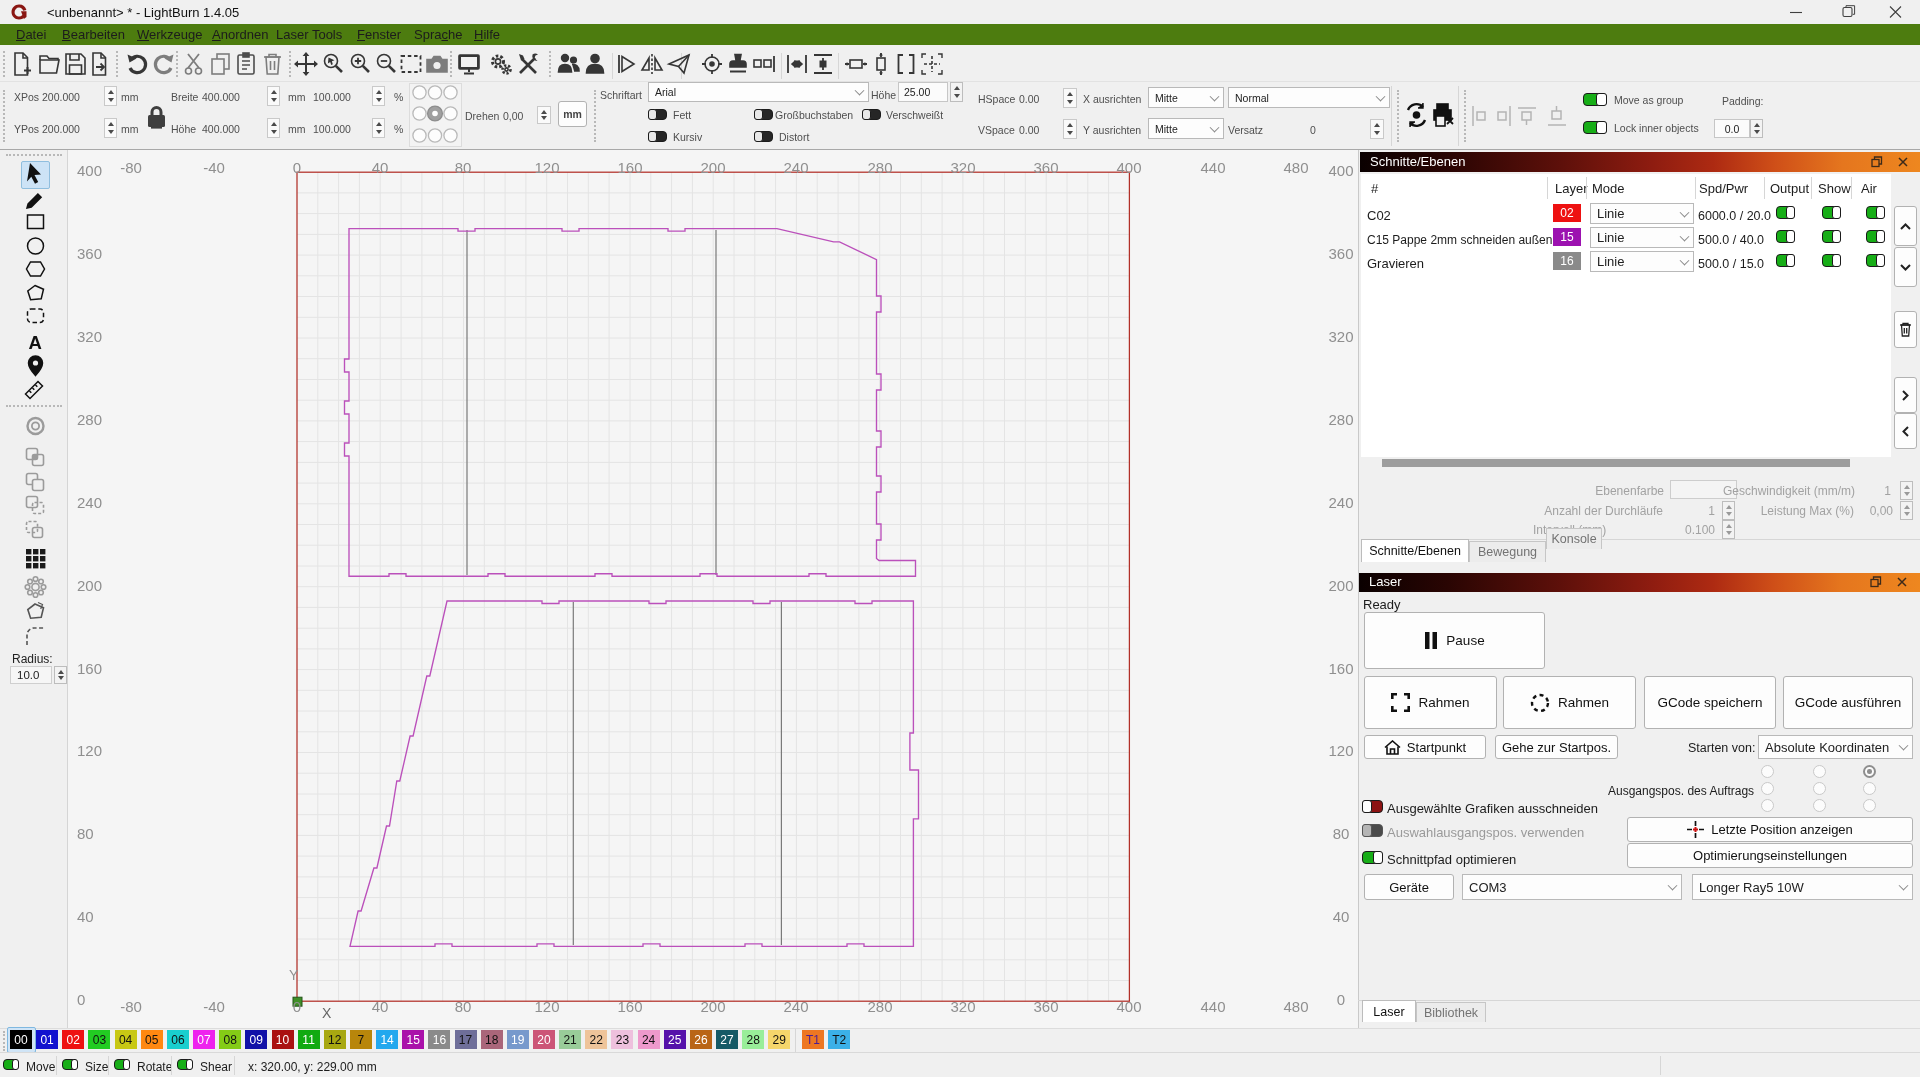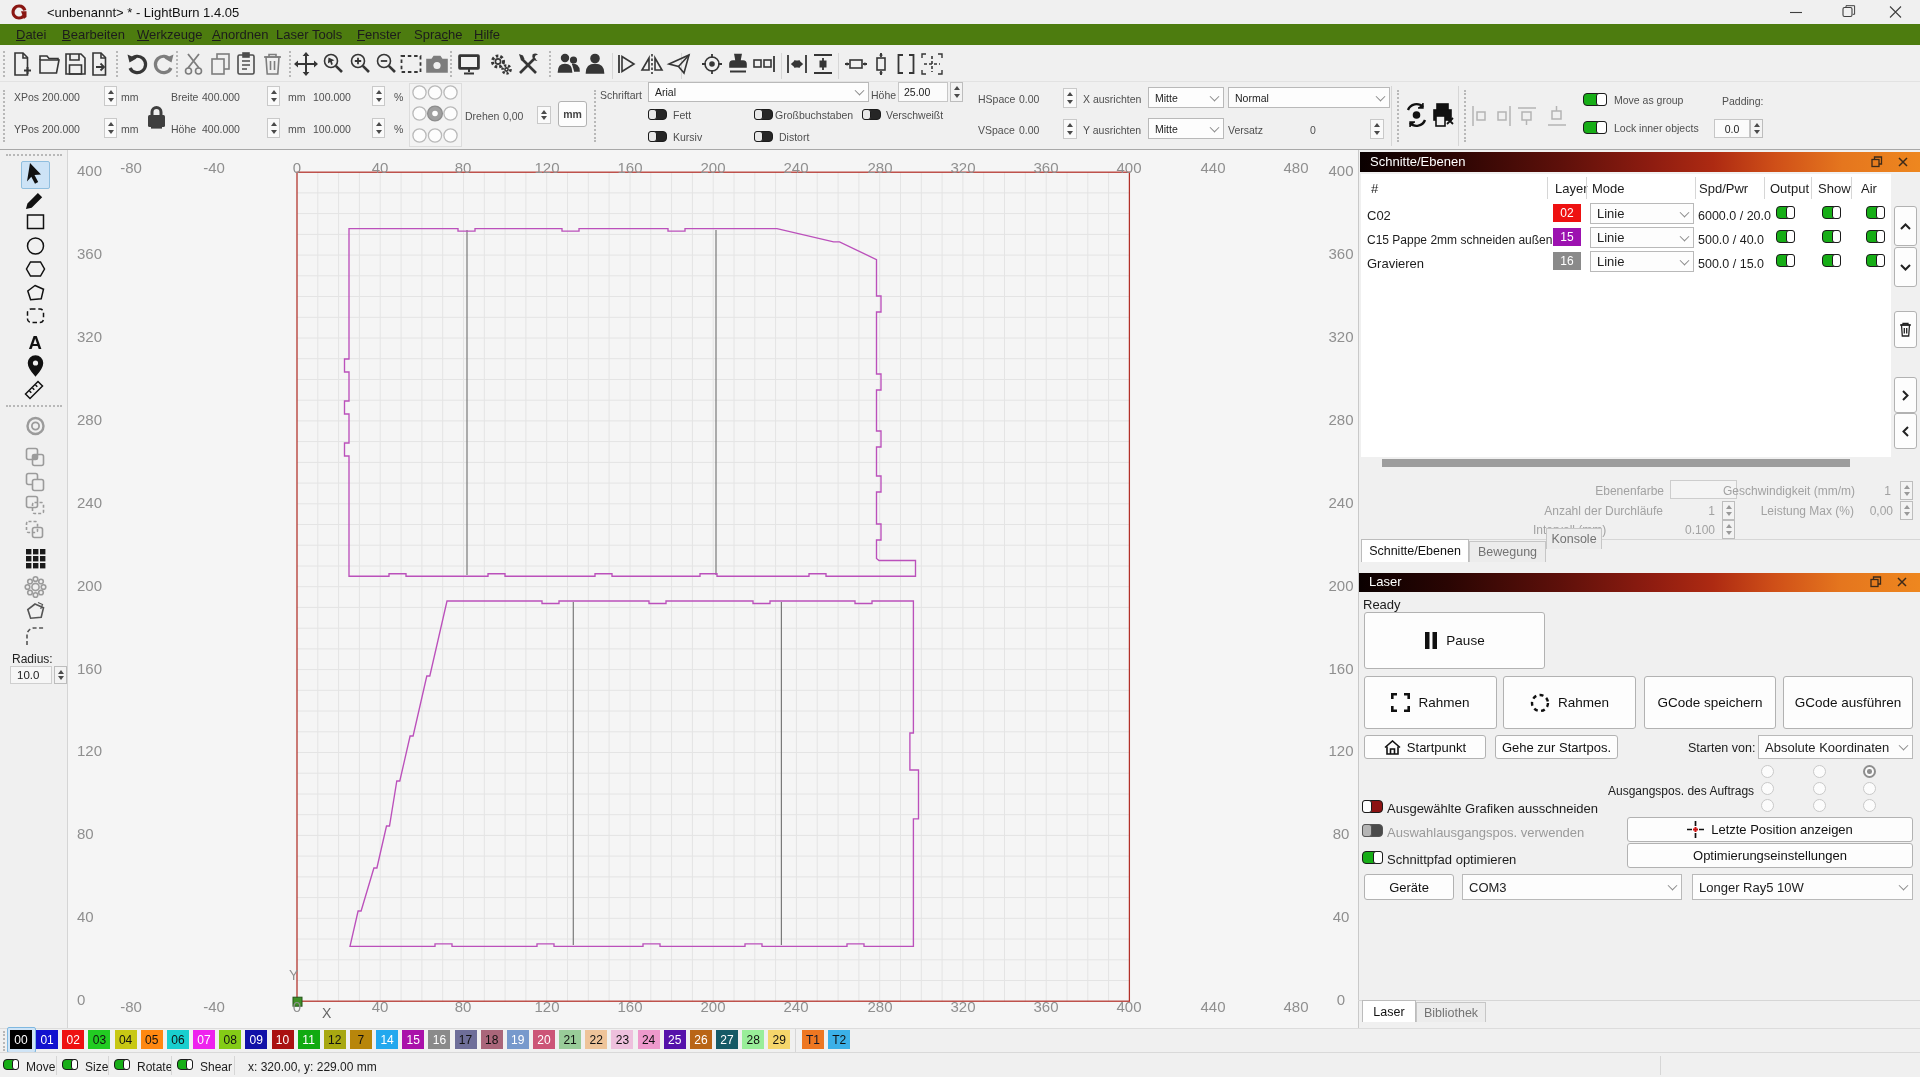--- a/index.html
+++ b/index.html
@@ -819,21 +819,21 @@
 <div class="chip" style="left:559.1px;top:1px;background:#99cc99;color:#111">21</div>
 <div class="chip" style="left:585.3px;top:1px;background:#eec49a;color:#111">22</div>
 <div class="chip" style="left:611.4px;top:1px;background:#eec0dd;color:#111">23</div>
 <div class="chip" style="left:637.6px;top:1px;background:#ee99cc;color:#111">24</div>
 <div class="chip" style="left:663.8px;top:1px;background:#5511aa;color:#fff">25</div>
 <div class="chip" style="left:689.9px;top:1px;background:#b96516;color:#fff">26</div>
 <div class="chip" style="left:716.0px;top:1px;background:#155a66;color:#fff">27</div>
 <div class="chip" style="left:742.2px;top:1px;background:#99ee99;color:#111">28</div>
 <div class="chip" style="left:768.3px;top:1px;background:#f5d66b;color:#111">29</div>
 <div class="sep" style="left:795px;top:0px;width:1px;height:24px"></div>
-<div class="chip" style="left:802px;top:1px;background:#ee7722;color:#0f172a">T1</div>
+<div class="chip" style="left:802px;top:1px;background:#ee7722;color:#4c1d95">T1</div>
 <div class="chip" style="left:828.2px;top:1px;background:#3bb0e8;color:#111">T2</div>
 </div>
 
 <div class="a" style="left:0;top:1052px;width:1920px;height:25px;background:#f0f0f0;border-top:1px solid #d9d9d9">
 <div class="tgon" style="left:3px;top:6px;width:16px;height:11px">
       <div class="k"></div>
     </div>
 <div class="lab" style="left:26px;top:7px;font-size:12px">Move</div>
 <div class="tgon" style="left:62px;top:6px;width:16px;height:11px">
       <div class="k"></div>

